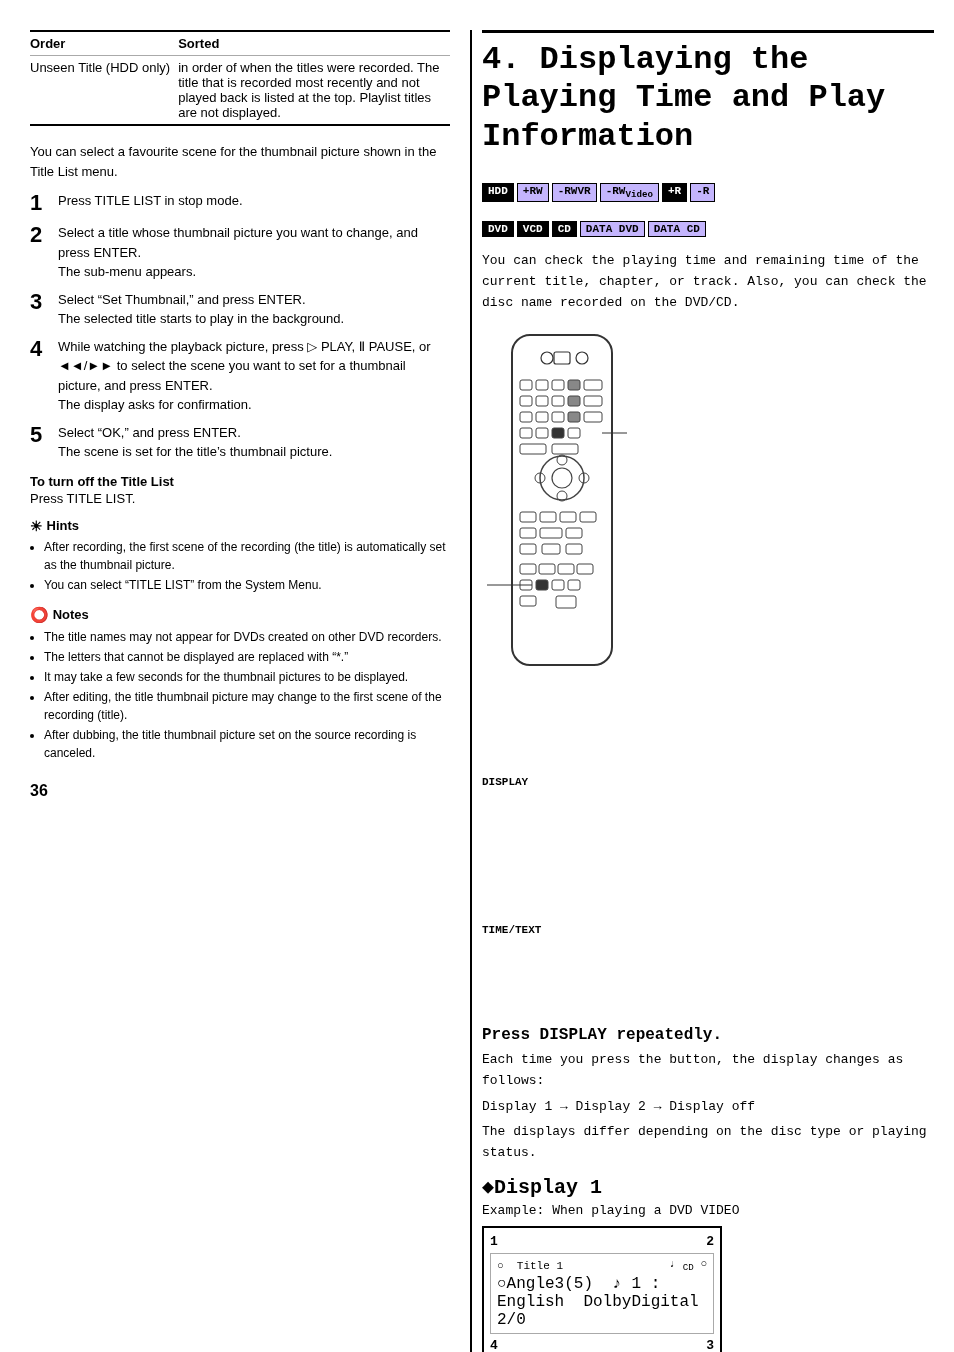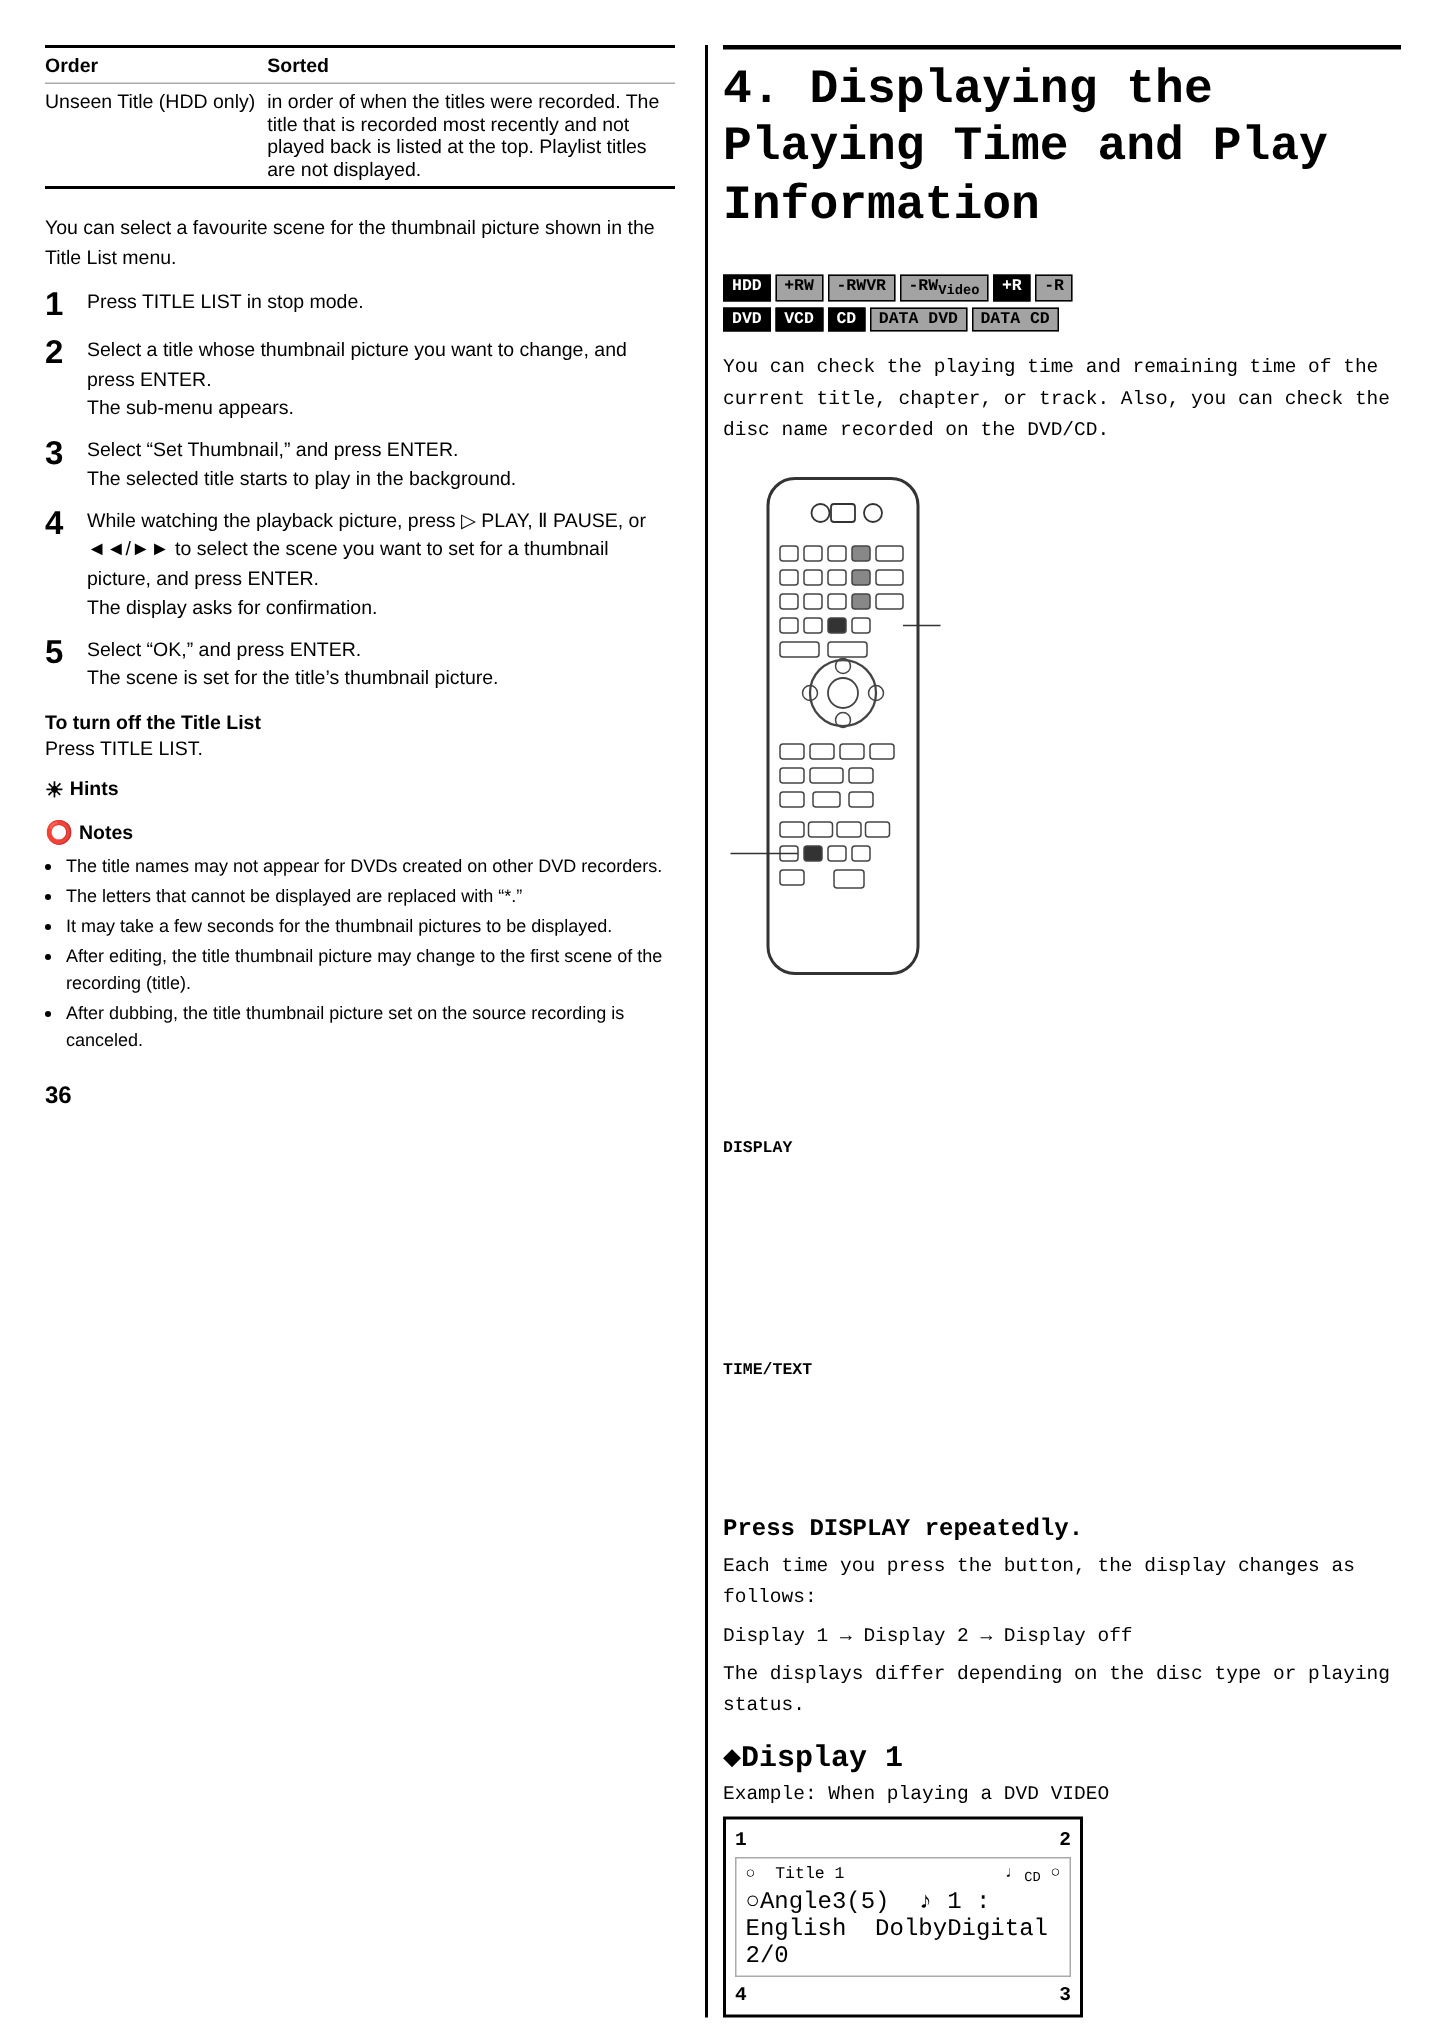--- a/index.html
+++ b/index.html
@@ -119,37 +119,37 @@
       font-weight: bold;
       line-height: 1.2;
       margin-bottom: 12px;
       border-top: 3px solid #000;
       padding-top: 8px;
     }
     
     .disc-badges {
       display: flex;
       flex-wrap: wrap;
-      gap: 2px;
+      gap: 17px;
       margin-bottom: 12px;
       margin-top: 27px;
     }
     .badge {
       font-size: 11px;
       font-weight: bold;
       padding: 1px 5px;
       border: 1px solid #000;
       white-space: nowrap;
     }
     .badge-dark {
       background: #000;
       color: #fff;
     }
     .badge-outline {
-      background: #a3a3a3;
+      background: #c4b5fd;
       color: #000;
     }
     .badge-row {
       display: flex;
       flex-direction: row;
       gap: 3px;
       margin-bottom: 2px;
       width: 100%;
     }
     .right-intro {
@@ -274,20 +274,24 @@
       </div>
     </div>
 
     <div class="sub-heading">To turn off the Title List</div>
     <div style="font-size:13px;margin-bottom:10px;">Press TITLE LIST.</div>
 
     <div class="hints-heading">
       <span style="font-size:14px;">☀</span>
       <span>Hints</span>
     </div>
+    <ul class="bullet-list">
+      <li>After recording, the first scene of the recording (the title) is automatically set as the thumbnail picture.</li>
+      <li>You can select “TITLE LIST” from the System Menu.</li>
+    </ul>
 
     <div class="notes-heading">
       <span style="font-size:15px;color:#c00;">⭕</span>
       <span style="font-weight:bold;">Notes</span>
     </div>
     <ul class="bullet-list">
       <li>The title names may not appear for DVDs created on other DVD recorders.</li>
       <li>The letters that cannot be displayed are replaced with “*.”</li>
       <li>It may take a few seconds for the thumbnail pictures to be displayed.</li>
       <li>After editing, the title thumbnail picture may change to the first scene of the recording (title).</li>

